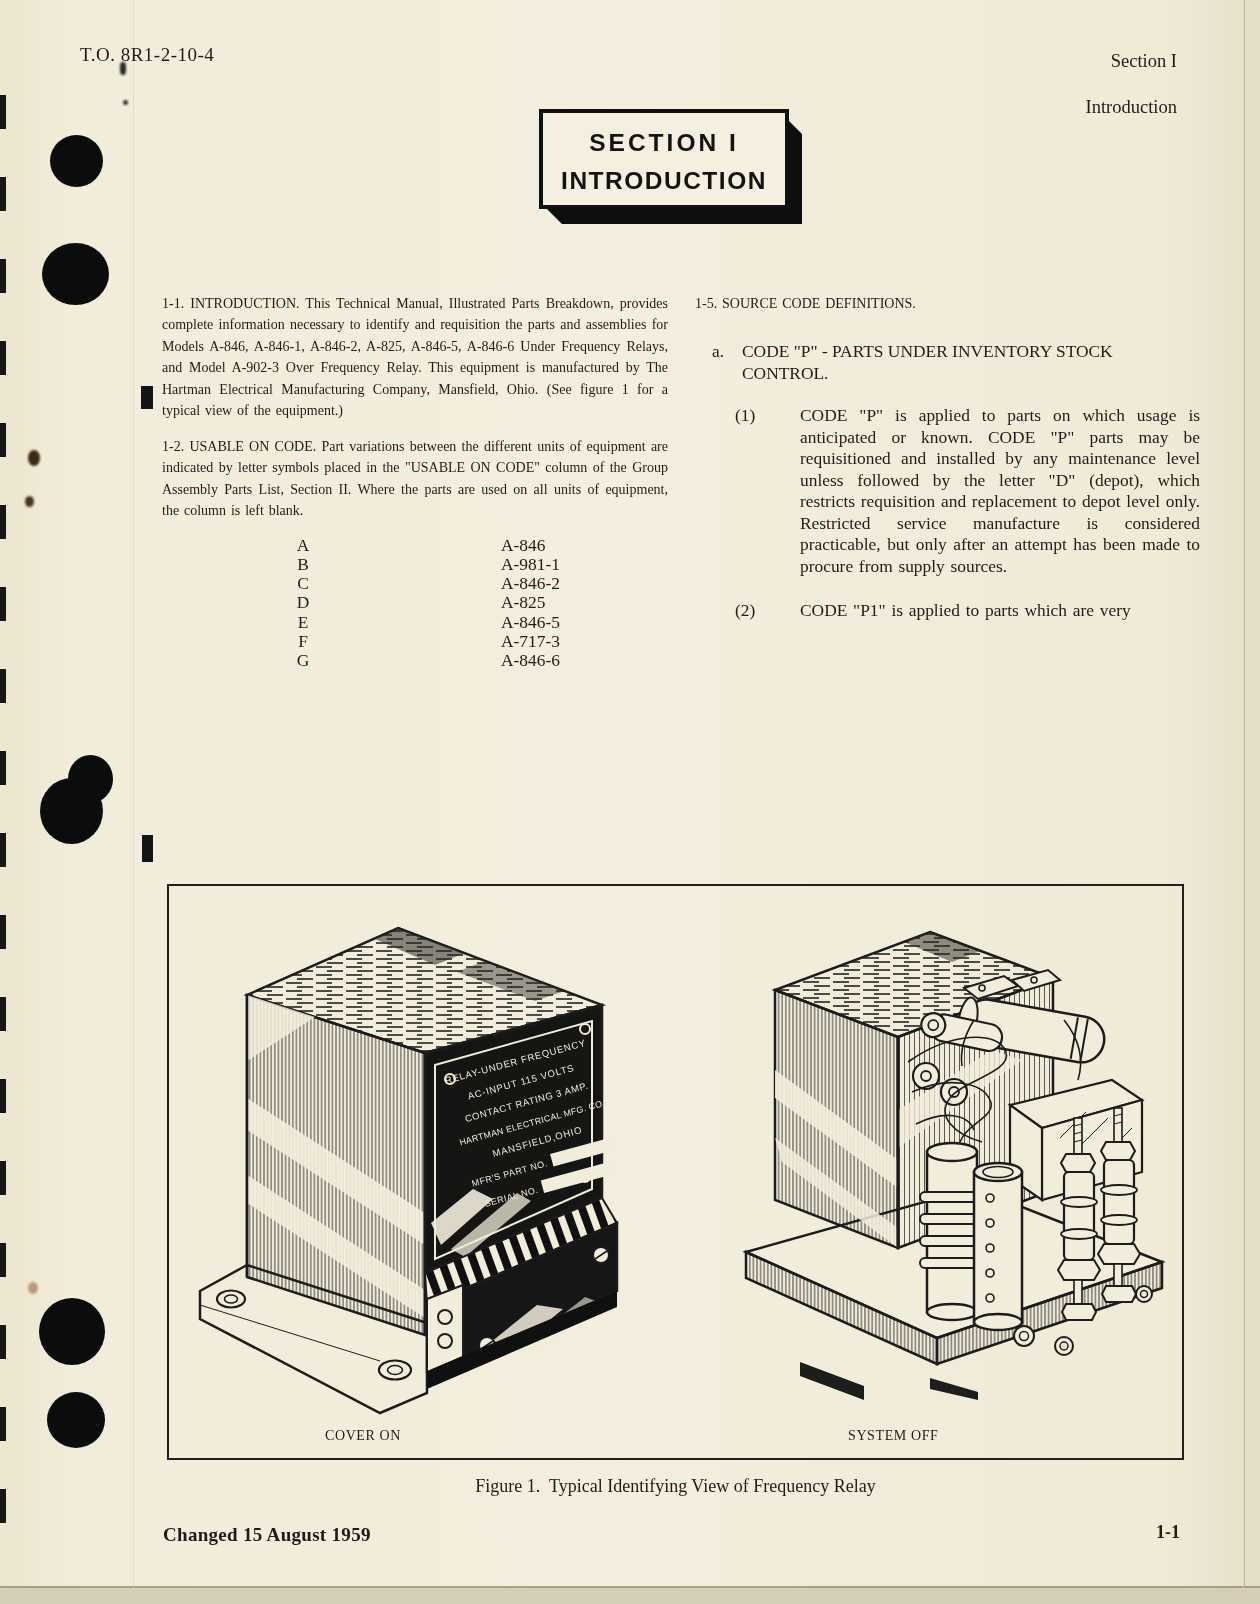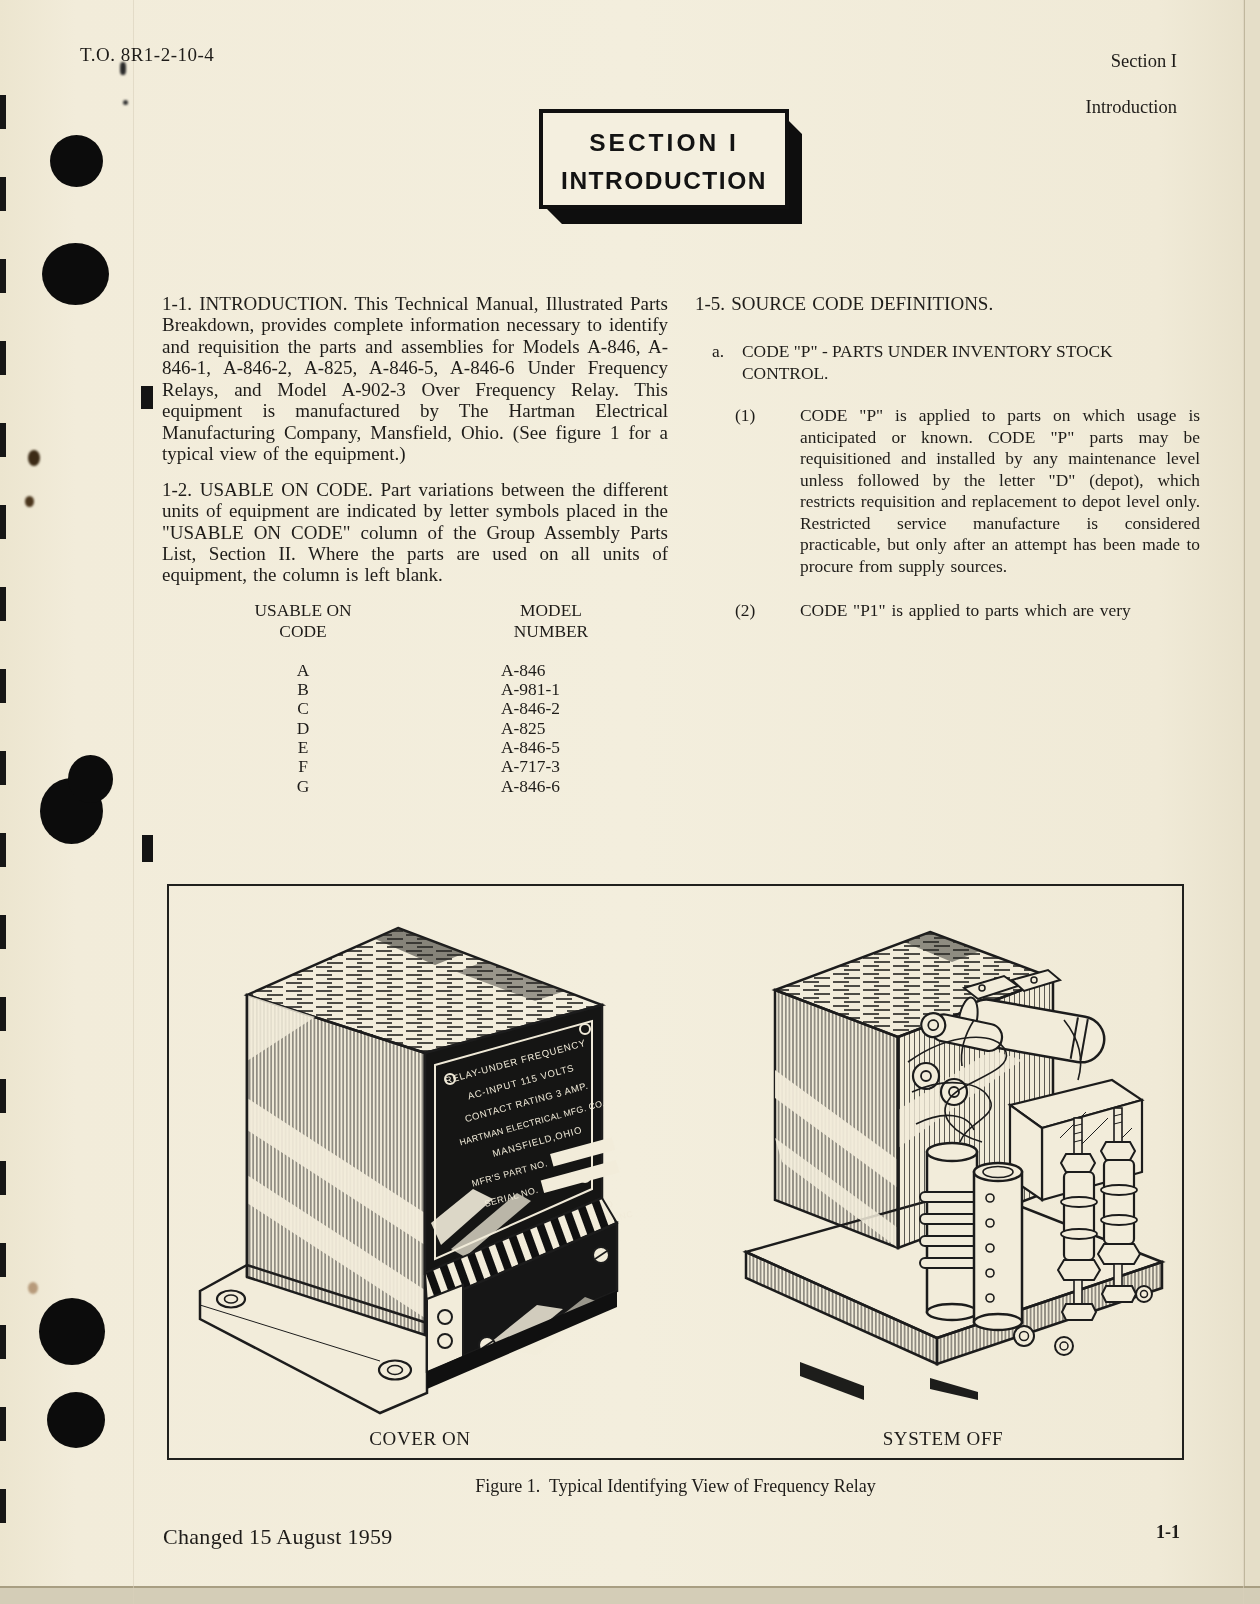--- a/index.html
+++ b/index.html
@@ -7,41 +7,41 @@
     width:1260px;height:1604px;position:relative;overflow:hidden;
     background:linear-gradient(90deg,#ece5cf 0,#f2ecda 6%,#f3eedd 50%,#f0ead7 92%,#e7e0ca 100%);
     font-family:"Liberation Serif",serif;color:#1e1c19;
   }
   .hdr-to{position:absolute;left:80px;right:0;top:44px;text-align:left;font-size:19px;letter-spacing:.5px}
   .hdr-right{position:absolute;right:83px;top:50px;text-align:right;font-size:18.5px;line-height:23px;white-space:pre-line}
   .plaque-svg{position:absolute;left:538px;top:108px}
   .col{position:absolute;top:293px;width:506px}
   .col-left{left:162px}
   .col-right{left:695px;width:505px}
-  .para{font-size:19px;line-height:21.45px;text-align:justify;margin:0 0 14px;word-spacing:1.4px}
+  .para{font-size:14px;line-height:21.45px;text-align:justify;margin:0 0 14px;word-spacing:1.4px}
   .tbl{margin-top:13px;font-size:17.4px}
   .t-head{display:flex;line-height:21px;margin-bottom:19px}
   .t-h1{width:282px;text-align:center;white-space:pre-line}
   .t-h2{margin-left:22px;width:170px;text-align:center;white-space:pre-line}
   .t-row{display:flex;line-height:19.3px}
   .t-code{width:282px;text-align:center}
   .t-model{padding-left:57px}
   .item-a{display:flex;margin:0 0 21px;font-size:17.4px;line-height:21.45px}
   .item-a .lbl{margin-left:17px;width:30px;flex:none}
   .item-a .txt{flex:1;text-align:left}
   .item-n{display:flex;margin:0 0 23px;font-size:17.4px;line-height:21.45px}
   .item-n .lbl{margin-left:40px;width:65px;flex:none}
   .item-n .txt{flex:1;text-align:justify;word-spacing:1.4px}
   .fig-frame{position:absolute;left:167px;top:884px;width:1017px;height:576px;border:2px solid #20201d;box-sizing:border-box}
   .fig-svg{position:absolute}
-  .cover-label{position:absolute;width:190px;text-align:center;font-size:19px;letter-spacing:.6px;top:1428px}
+  .cover-label{position:absolute;width:190px;text-align:left;font-size:14px;letter-spacing:.6px;top:1428px}
   .cover-on{left:325px}
   .cover-off{left:848px}
   .fig-caption{position:absolute;left:167px;width:1017px;top:1476px;text-align:center;font-size:18px;white-space:pre-wrap}
-  .ftr-left{position:absolute;left:163px;top:1524px;font-size:22px;font-weight:400;letter-spacing:.3px}
+  .ftr-left{position:absolute;left:163px;top:1524px;font-size:19px;font-weight:700;letter-spacing:.3px}
   .ftr-right{position:absolute;right:80px;top:1522px;font-size:18px;font-weight:600}
   .punch{position:absolute;background:#0c0c0c;border-radius:50%}
   .p1{left:50px;top:135px;width:53px;height:52px}
   .p2{left:42px;top:243px;width:67px;height:62px}
   .p3a{left:40px;top:778px;width:63px;height:66px}
   .p3b{left:68px;top:755px;width:45px;height:48px}
   .p4{left:39px;top:1298px;width:66px;height:67px}
   .p5{left:47px;top:1392px;width:58px;height:56px}
   .change-bar{position:absolute;background:#141414}
   .cb1{left:141px;top:386px;width:12px;height:23px}
@@ -88,26 +88,20 @@
   <polygon points="250,12 264,26 264,116 24,116 9,101 250,101" fill="#0e0e0e"></polygon>
   <rect x="3" y="3" width="246" height="96" fill="#f4efdf" stroke="#101010" stroke-width="4"></rect>
   <text x="126" y="43" text-anchor="middle" font-family="Liberation Sans, sans-serif" font-weight="bold" font-size="24.5" letter-spacing="3" fill="#131313">SECTION I</text>
   <text x="126" y="81" text-anchor="middle" font-family="Liberation Sans, sans-serif" font-weight="bold" font-size="24.5" letter-spacing="1.5" fill="#131313">INTRODUCTION</text>
 </svg>
 
 <div class="col col-left">
   <p class="para">1-1.  INTRODUCTION.  This Technical Manual, Illustrated Parts Breakdown, provides complete information necessary to identify and requisition the parts and assemblies for Models A-846, A-846-1, A-846-2, A-825, A-846-5, A-846-6 Under Frequency Relays, and Model A-902-3 Over Frequency Relay.  This equipment is manufactured by The Hartman Electrical Manufacturing Company, Mansfield, Ohio.  (See figure 1 for a typical view of the equipment.)</p>
   <p class="para">1-2.  USABLE ON CODE.  Part variations between the different units of equipment are indicated by letter symbols placed in the "USABLE ON CODE" column of the Group Assembly Parts List, Section II.  Where the parts are used on all units of equipment, the column is left blank.</p>
   <div class="tbl">
-    <div class="t-head">
-      <span class="t-h1">USABLE ON
-CODE</span>
-      <span class="t-h2">MODEL
-NUMBER</span>
-    </div>
     <div class="t-row">
         <span class="t-code">A</span>
         <span class="t-model">A-846</span>
       </div>
     <div class="t-row">
         <span class="t-code">B</span>
         <span class="t-model">A-981-1</span>
       </div>
     <div class="t-row">
         <span class="t-code">C</span>

